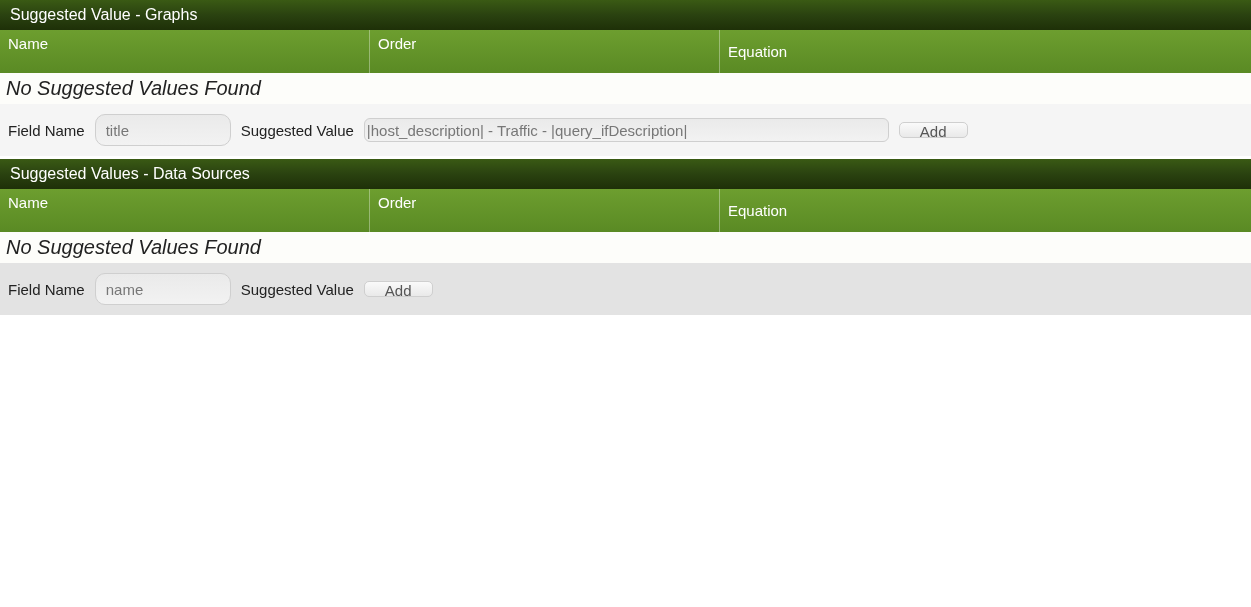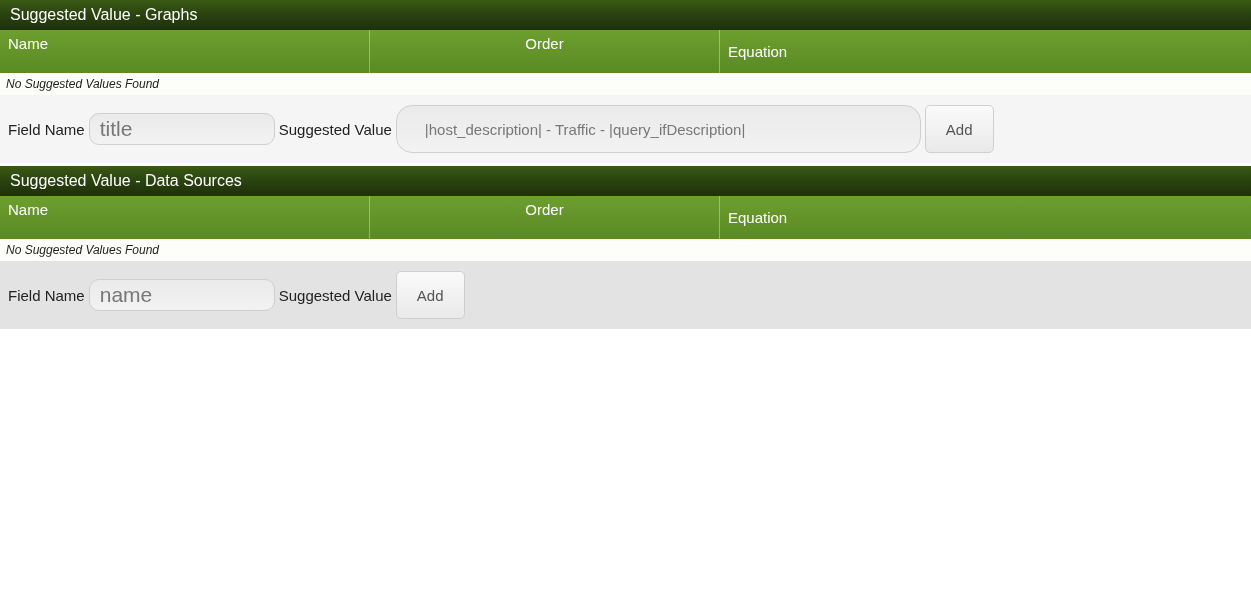--- a/index.html
+++ b/index.html
@@ -27,70 +27,69 @@
     font-size: 15px;
   }
   .col-name {
     flex: 0 0 370px;
     padding: 5px 8px;
     border-right: 1px solid rgba(255,255,255,0.35);
   }
   .col-order {
     flex: 0 0 350px;
     padding: 5px 8px;
-    text-align: center;
     border-right: 1px solid rgba(255,255,255,0.35);
   }
   .col-equation {
     flex: 1;
     padding: 13px 8px;
   }
   .empty-msg {
     padding: 4px 6px;
     font-style: italic;
-    font-size: 12px;
+    font-size: 20px;
     color: #222;
     background: #fdfdfa;
   }
   .input-row {
     display: flex;
     align-items: center;
     padding: 10px 8px;
-    gap: 4px;
+    gap: 10px;
   }
   .bg-light { background: #f5f5f5; }
   .bg-gray  { background: #e3e3e3; }
   .label {
     font-size: 15px;
     color: #222;
     white-space: nowrap;
   }
   .field-name-input {
-    width: 186px;
+    width: 136px;
     height: 32px;
     padding: 4px 10px;
-    font-size: 21px;
+    font-size: 15px;
     color: #777;
     background: linear-gradient(to bottom, #eaeaea, #f2f2f2);
     border: 1px solid #cfcfcf;
     border-radius: 10px;
   }
   .suggested-input {
     flex: 1;
     max-width: 525px;
-    height: 48px;
-    padding: 4px 28px;
+    height: 24px;
+    padding: 4px 2px;
     font-size: 15px;
     color: #777;
     background: linear-gradient(to bottom, #eaeaea, #f2f2f2);
     border: 1px solid #cfcfcf;
-    border-radius: 16px;
+    border-radius: 6px;
   }
   .btn-add {
-    height: 48px;
+    height: 16px;
     padding: 0 20px;
     font-size: 15px;
     color: #555;
     background: linear-gradient(to bottom, #fafafa, #e9e9e9);
     border: 1px solid #cfcfcf;
     border-radius: 5px;
     cursor: pointer;
   }
 </style>
 </head>
@@ -107,21 +106,21 @@
   <div class="input-row bg-light">
     <span class="label">Field Name</span>
     <input type="text" class="field-name-input" value="title" style="">
     <span class="label">Suggested Value</span>
     <input type="text" class="suggested-input" value="|host_description| - Traffic - |query_ifDescription|" style="">
     <button class="btn-add">Add</button>
   </div>
 </div>
 
 <div class="panel">
-  <div class="panel-header">Suggested Value - Data Sources</div>
+  <div class="panel-header">Suggested Values - Data Sources</div>
   <div class="col-row">
     <div class="col-name">Name</div>
     <div class="col-order">Order</div>
     <div class="col-equation">Equation</div>
   </div>
   <div class="empty-msg">No Suggested Values Found</div>
   <div class="input-row bg-gray">
     <span class="label">Field Name</span>
     <input type="text" class="field-name-input" value="name" style="">
     <span class="label">Suggested Value</span>

